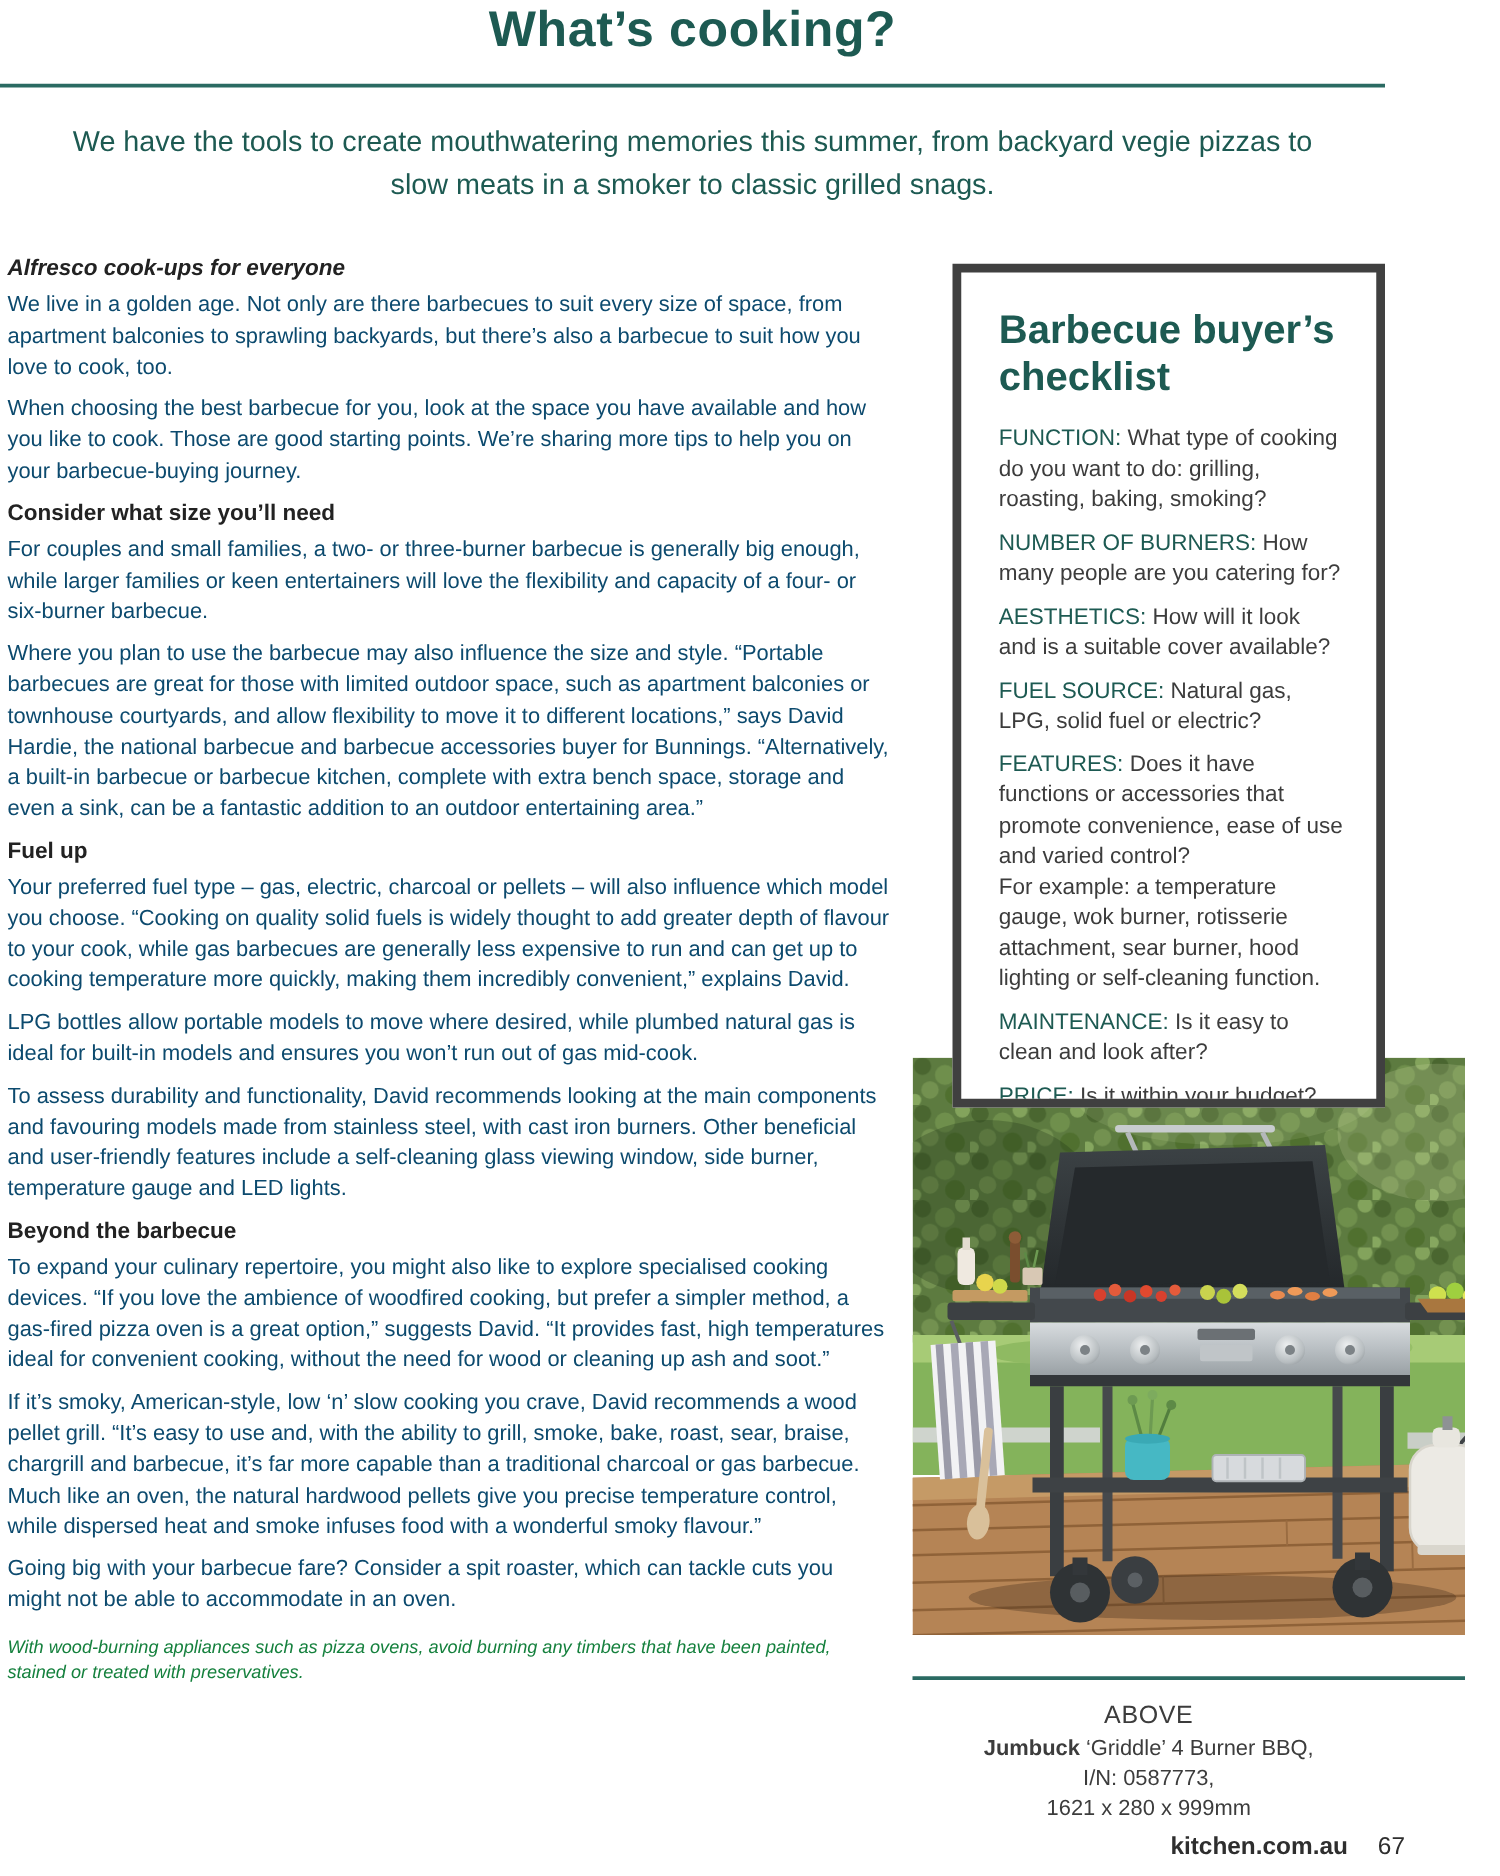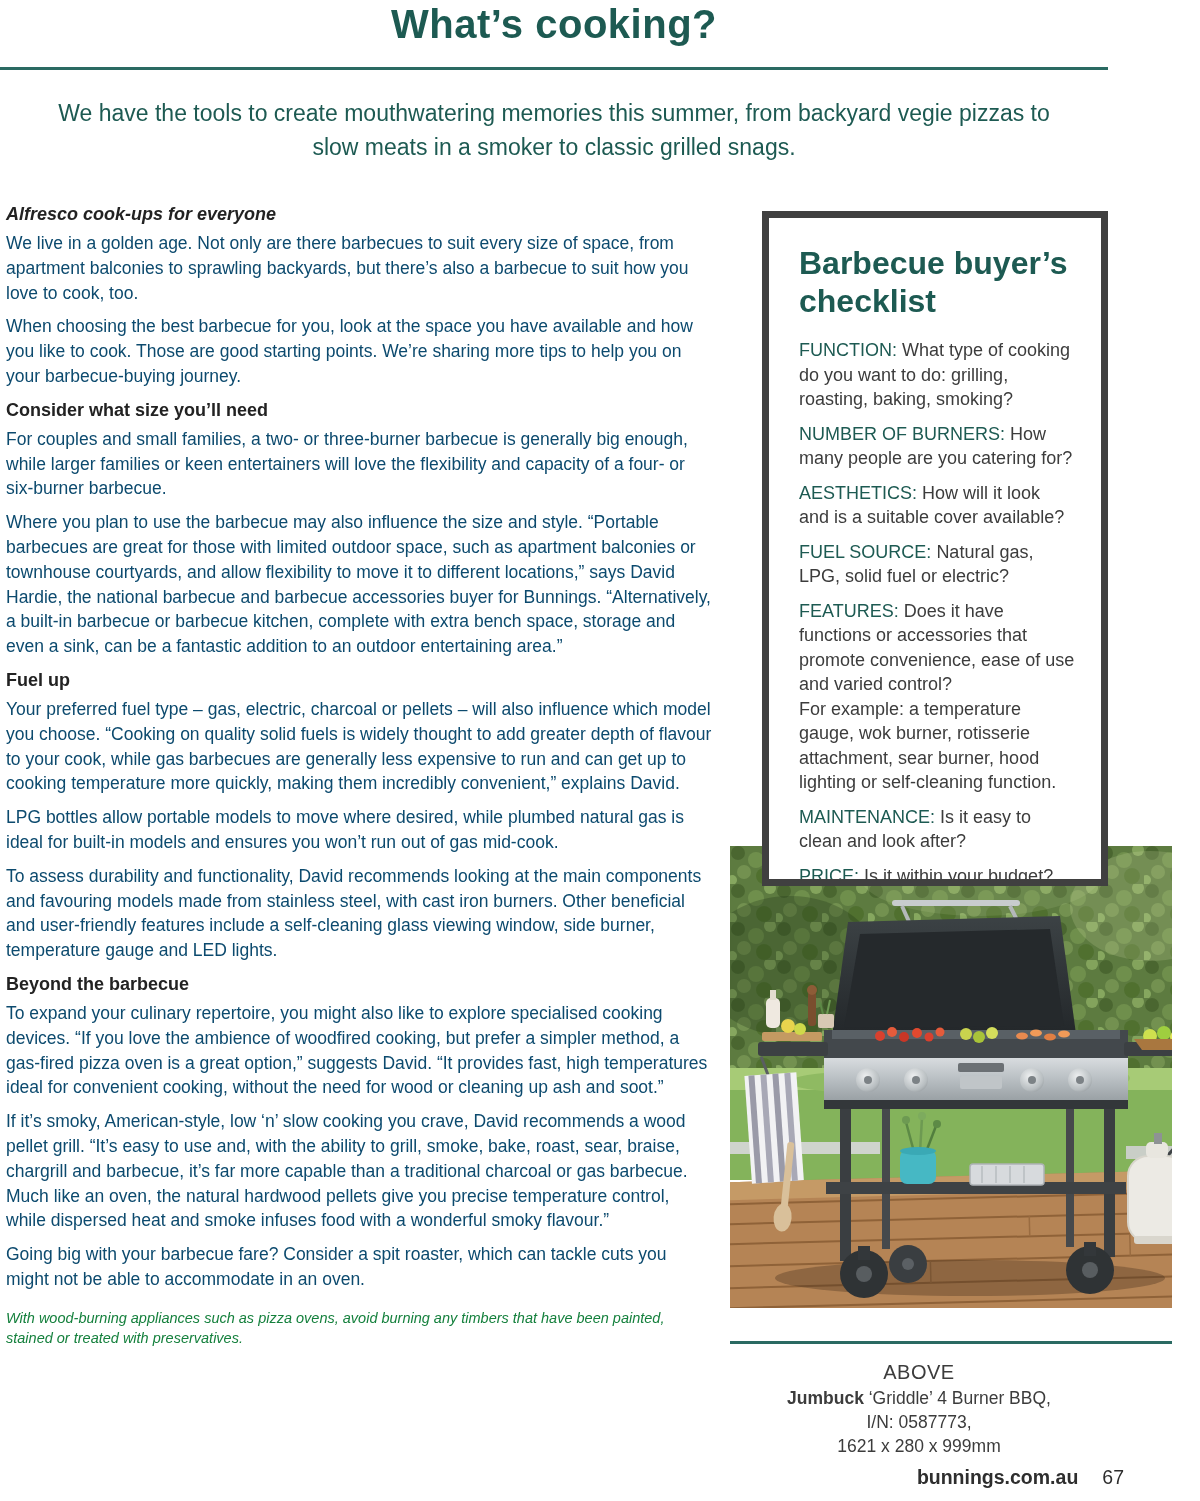--- a/index.html
+++ b/index.html
@@ -295,17 +295,17 @@
 
   <div class="cap-rule"></div>
   <div class="caption">
     <div class="pos">ABOVE</div>
     <div><span class="brand">Jumbuck</span> <span>‘Griddle’ 4 Burner BBQ,</span></div>
     <div>I/N: 0587773,</div>
     <div>1621 x 280 x 999mm</div>
   </div>
 
   <div class="pg-footer">
-    <span class="site">bunnings.com.au</span>
+    <span class="site">kitchen.com.au</span>
     <span class="pageno">67</span>
   </div>
 
 </div>
 
 </body></html>

